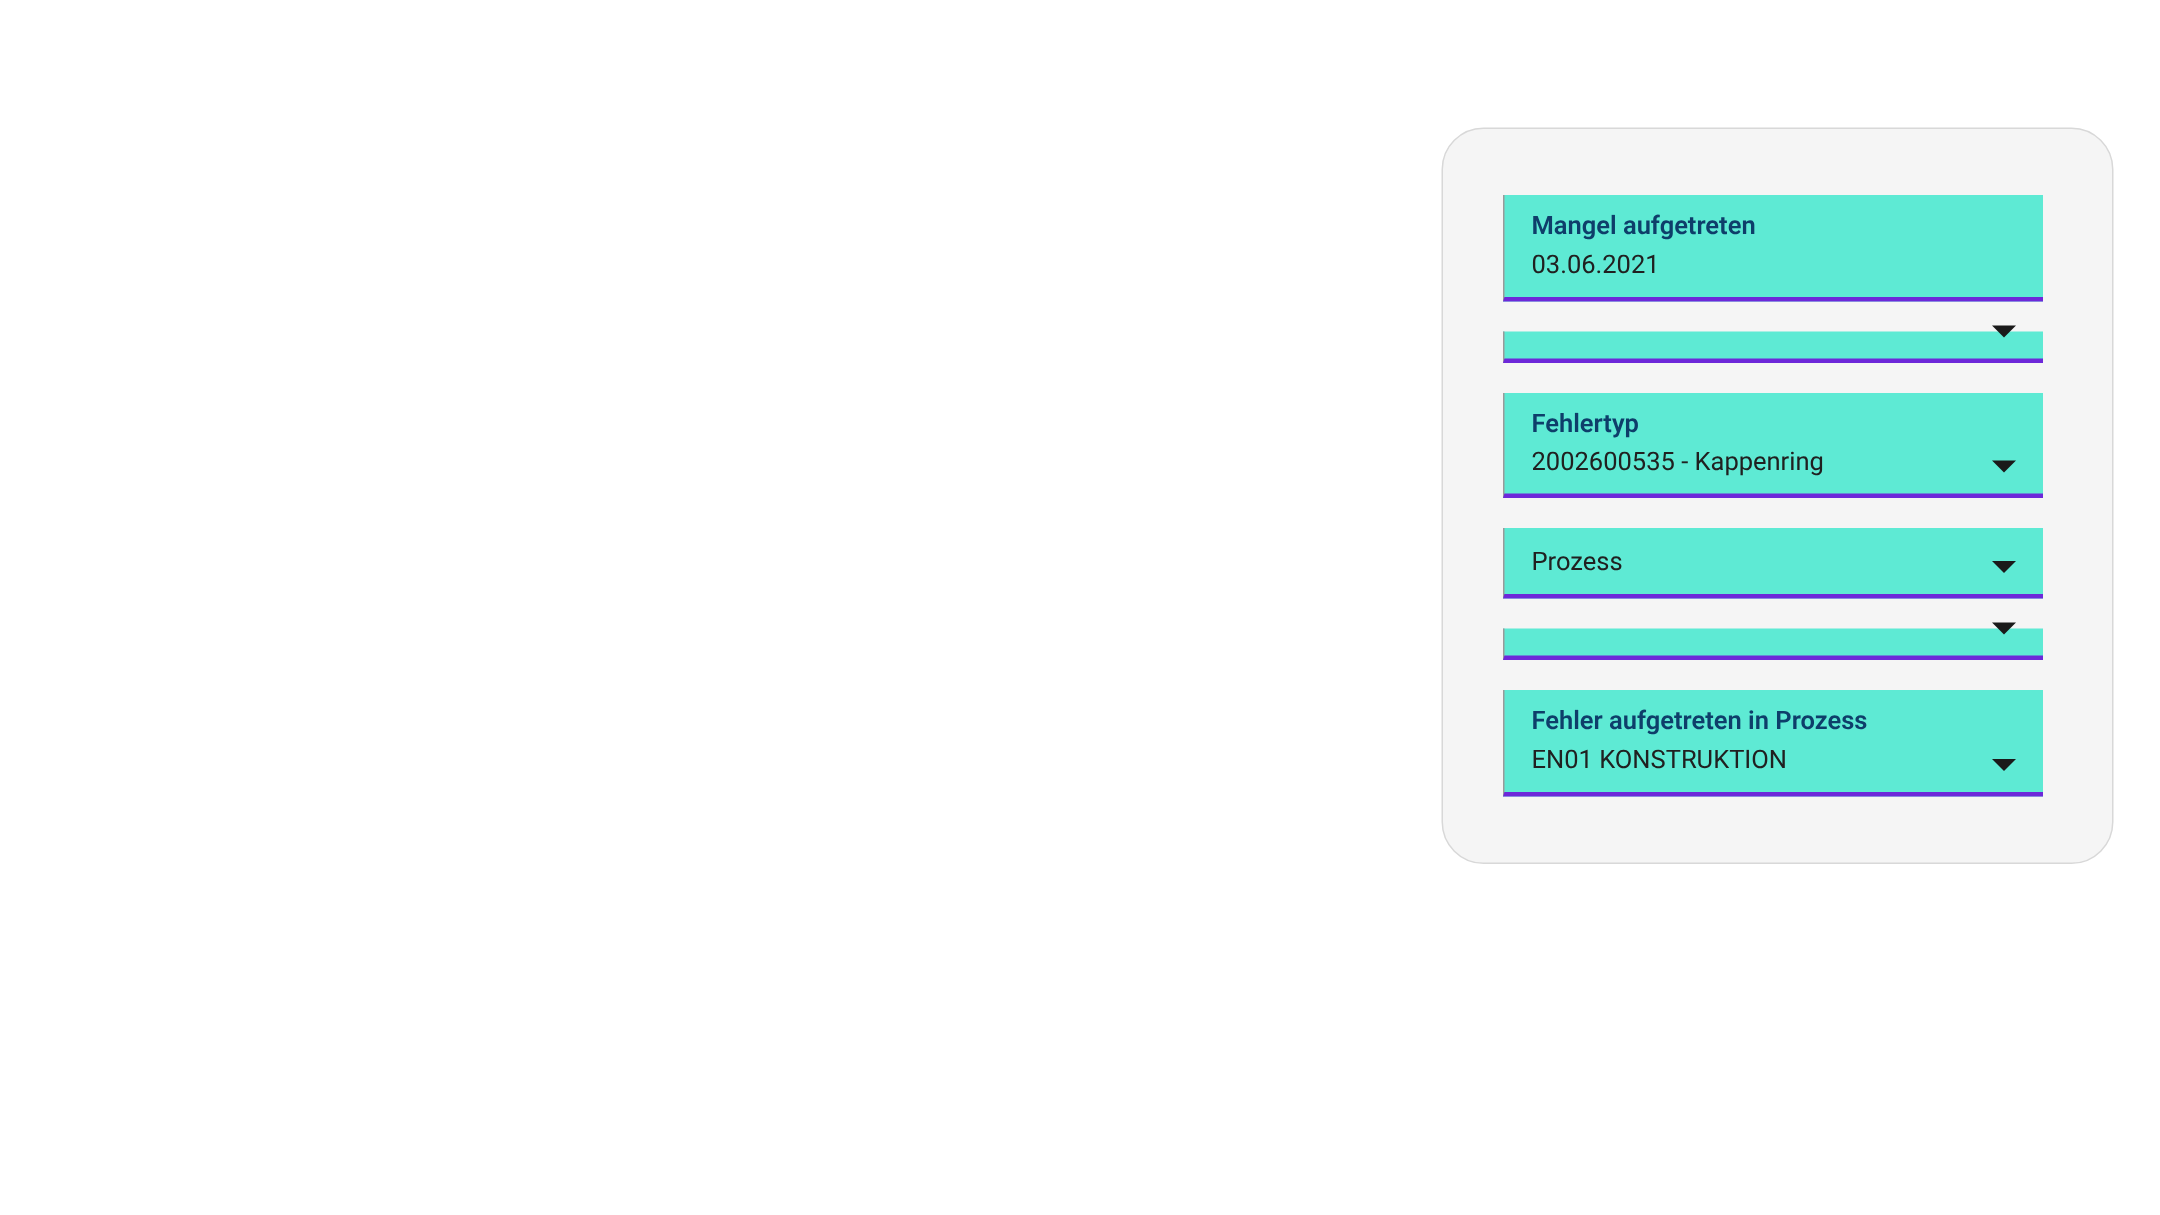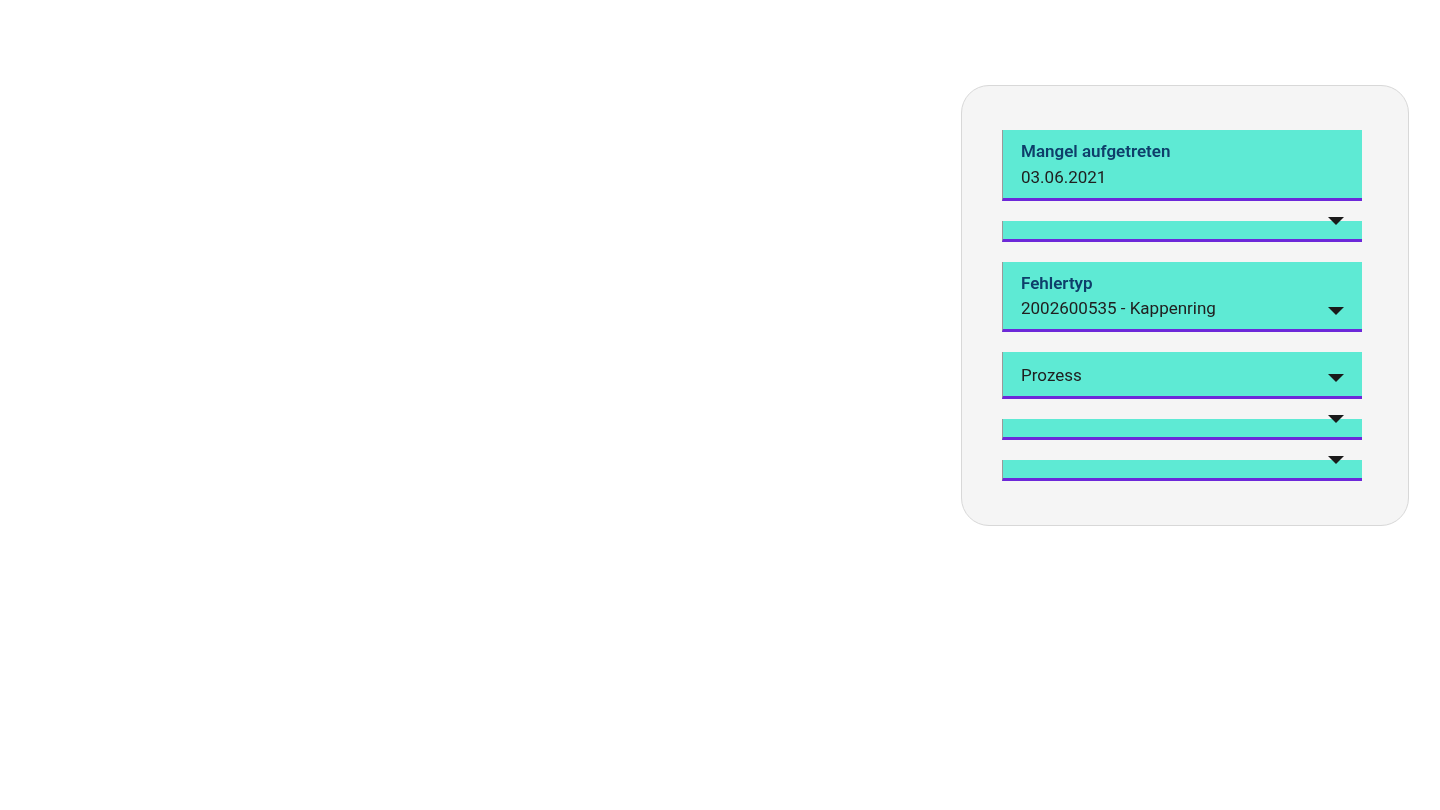--- a/index.html
+++ b/index.html
@@ -93,16 +93,20 @@
       <div class="field-value">Prozess</div>
     </div>
     <div class="caret"></div>
   </div>
 
   <div class="field dropdown-field">
     <div class="caret"></div>
   </div>
 
   <div class="field dropdown-field">
+    <div class="field-inner">
+      <div class="field-label">Fehler aufgetreten in Prozess</div>
+      <div class="field-value">EN01 KONSTRUKTION</div>
+    </div>
     <div class="caret"></div>
   </div>
 
 </div>
 
 </body></html>

